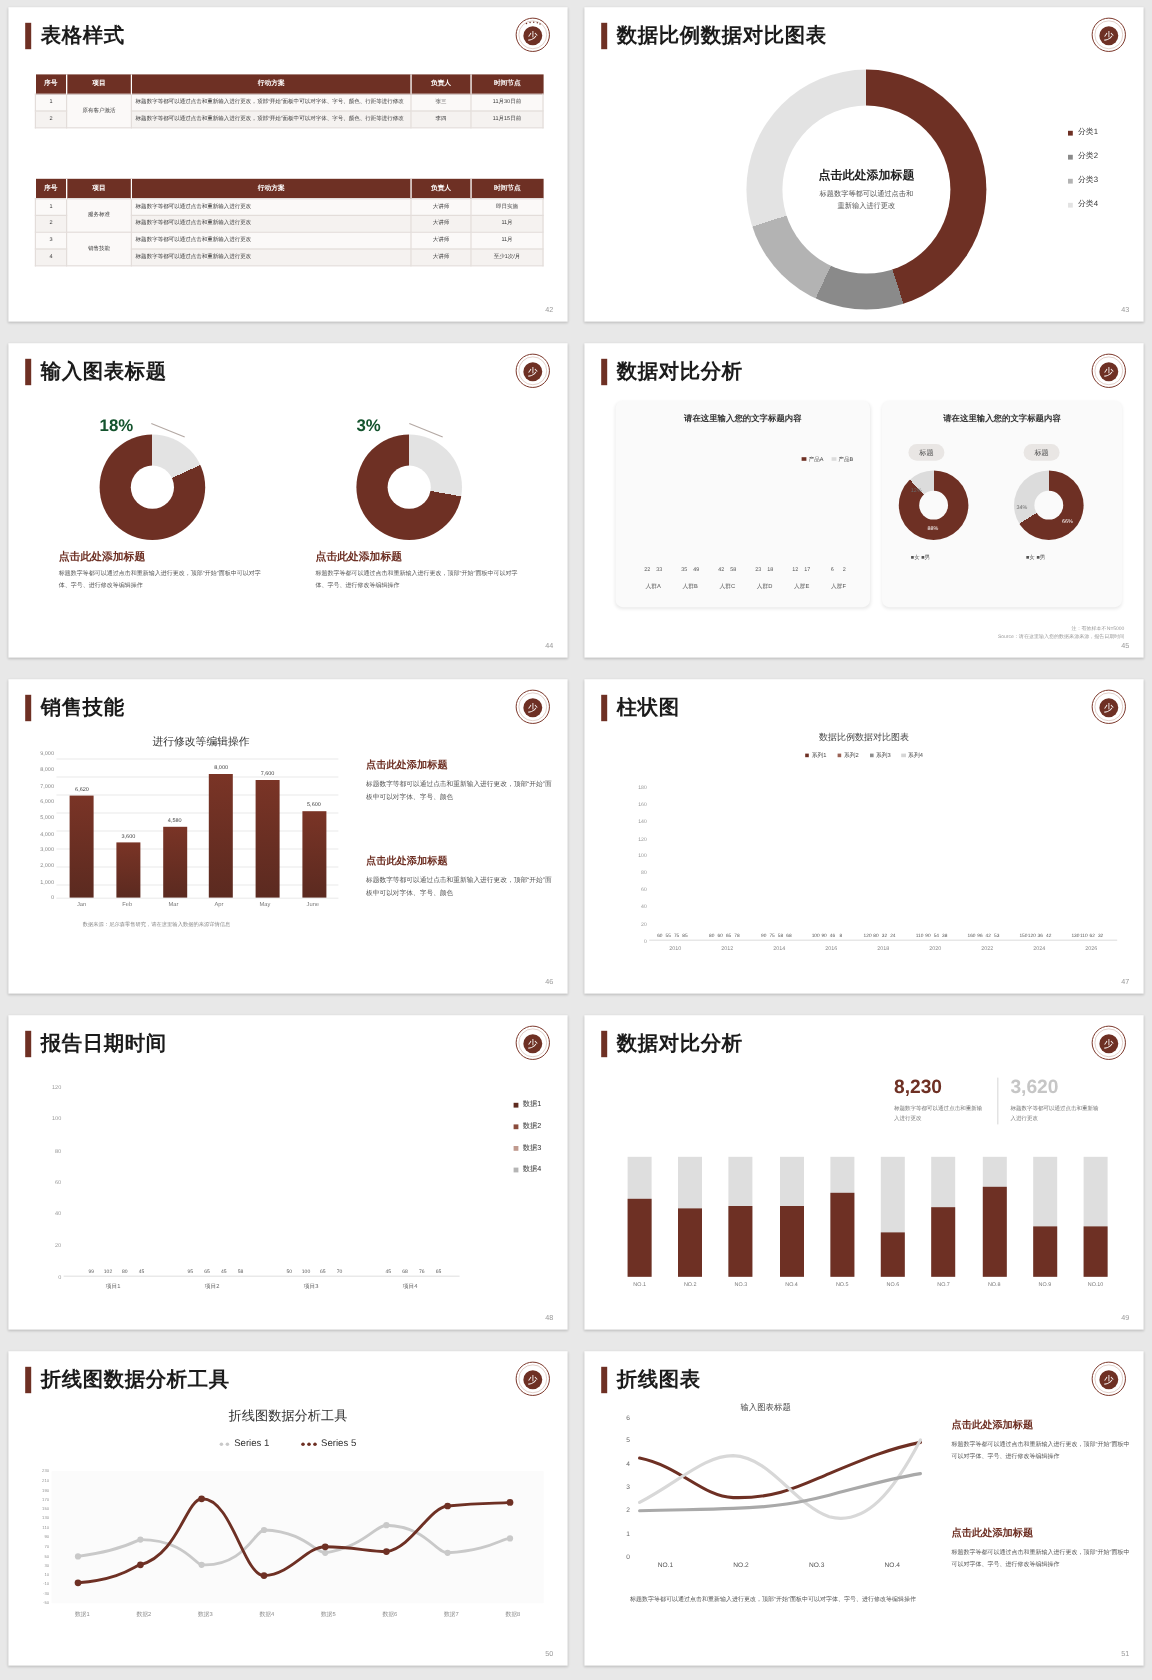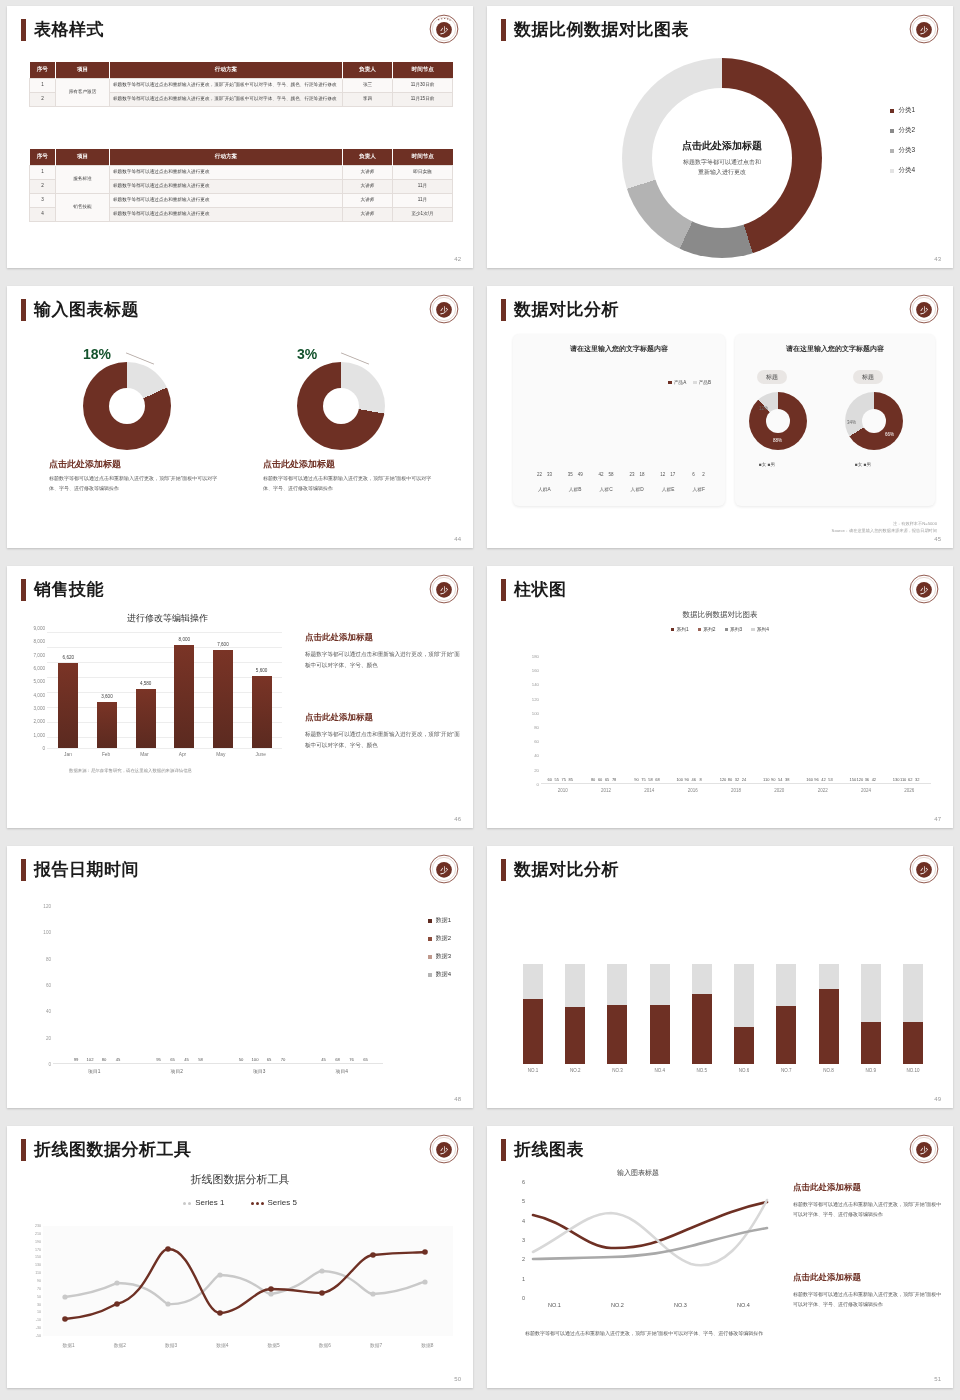--- a/index.html
+++ b/index.html
@@ -793,20 +793,30 @@
       <div class="s-title">数据对比分析</div>
     </div>
     <div class="logo">
       <svg viewBox="0 0 40 40">
             <circle cx="20" cy="20" r="18.5" fill="none" stroke="#7a3628" stroke-width="1.1"></circle>
             <circle cx="20" cy="20" r="15.5" fill="none" stroke="#c9a79c" stroke-width=".6"></circle>
             <circle cx="20" cy="21" r="10.5" fill="#6e3024"></circle>
             <text x="20" y="25" font-size="11" fill="#fff" text-anchor="middle" font-family="DejaVu Sans">少</text>
           </svg>
     </div>
+    <div class="kpi49">
+      <div class="kpi">
+        <div class="v" style="color:#6e3024">8,230</div>
+        <div class="d">标题数字等都可以通过点击和重新输入进行更改</div>
+      </div>
+      <div class="kpi sep">
+        <div class="v" style="color:#c6c6c6">3,620</div>
+        <div class="d">标题数字等都可以通过点击和重新输入进行更改</div>
+      </div>
+    </div>
     <div class="bars49">
       <div class="st49">
             <i style="height:65%"></i>
           </div>
       <div class="st49">
             <i style="height:57%"></i>
           </div>
       <div class="st49">
             <i style="height:59%"></i>
           </div>

